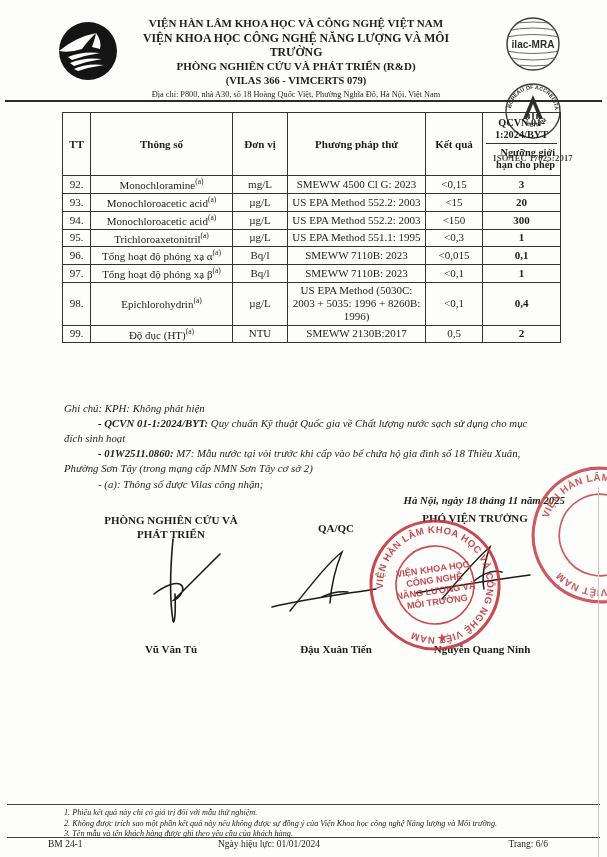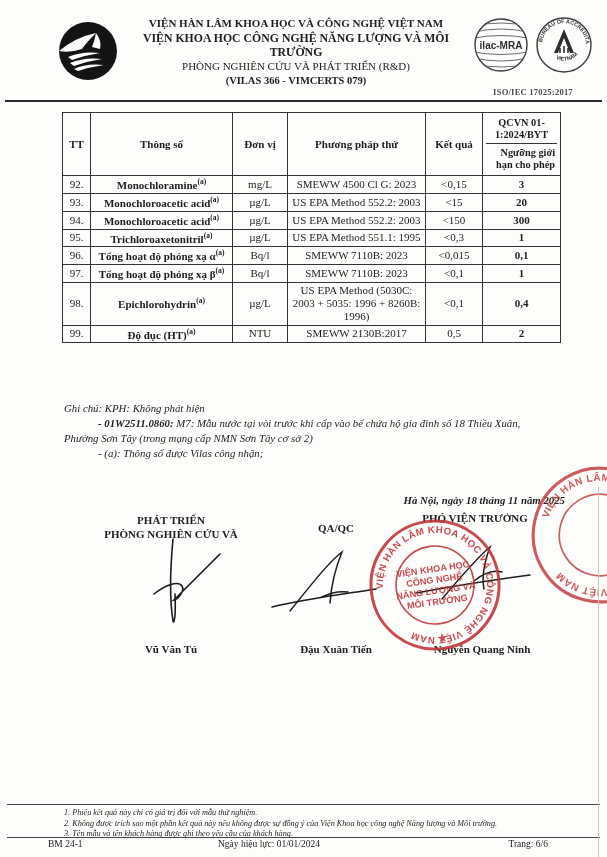--- a/index.html
+++ b/index.html
@@ -5,33 +5,33 @@
   html,body{margin:0;padding:0;}
   body{
     width:607px;height:857px;position:relative;overflow:hidden;
     background:#fdfdfb;font-family:"Liberation Serif","DejaVu Serif",serif;color:#1d1d1d;
   }
   
   .logo-env{position:absolute;left:56px;top:19px;width:64px;height:64px;}
   .head-center{position:absolute;left:122px;top:17px;width:348px;text-align:center;line-height:1.25;}
   .org1{font-size:11px;font-weight:bold;}
   .org2{font-size:11.8px;font-weight:bold;}
-  .dept{font-size:11px;font-weight:normal;}
+  .dept{font-size:11px;font-weight:bold;}
   .certs{font-size:10.5px;font-weight:bold;}
   .addr{font-size:8.3px;margin-top:3px;}
   .phone-row{display:flex;justify-content:space-between;font-size:8.3px;padding:0 14px 0 28px;}
   .head-right{position:absolute;left:466px;top:15px;width:134px;text-align:center;}
-  .head-logos{display:flex;justify-content:center;gap:4px;align-items:center;}
+  .head-logos{display:flex;justify-content:center;gap:4px;align-items:center;flex-direction:column;}
   .iso{font-size:8.6px;font-weight:bold;color:#4a4a4a;margin-top:8px;letter-spacing:.2px;}
   .head-rule{position:absolute;top:100px;left:5px;right:5px;height:2px;background:#2b2b2b;}
   
   table.results{position:absolute;top:112px;left:62px;width:498px;border-collapse:collapse;table-layout:fixed;font-size:11px;}
   table.results th,table.results td{border:1px solid #333;padding:1px 3px;text-align:center;vertical-align:middle;}
   table.results th{font-weight:bold;font-size:11px;}
-  td.param{text-align:left;padding-left:6px;font-weight:bold;}
+  td.param{text-align:left;padding-left:6px;}
   td.limit{font-weight:bold;}
   th.qcvn-cell{padding:0;}
   .qcvn-top{min-height:27px;border-bottom:1px solid #333;display:flex;align-items:center;justify-content:center;font-size:10.3px;line-height:1.15;padding:1px 2px;}
   .qcvn-bot{min-height:28px;display:flex;align-items:center;justify-content:center;font-size:10.3px;line-height:1.15;padding:1px 2px;text-align:right;}
   tr.hdr th{height:54px;}
   td{line-height:1.2;}
   sup{font-size:7.5px;}
   
   .notes{position:absolute;top:401px;left:64px;width:478px;font-style:italic;font-size:10.8px;line-height:1.4;}
   .notes p{margin:0;}
@@ -76,20 +76,21 @@
     <path d="M14 44 Q28 38 46 40 Q32 42 18 47 Z" fill="#fdfdfb"></path>
     <path d="M18 50 Q30 44 48 46 Q34 48 22 52 Z" fill="#fdfdfb"></path>
   </svg>
 </div>
 
 <div class="head-center">
   <div class="org1">VIỆN HÀN LÂM KHOA HỌC VÀ CÔNG NGHỆ VIỆT NAM</div>
   <div class="org2">VIỆN KHOA HỌC CÔNG NGHỆ NĂNG LƯỢNG VÀ MÔI TRƯỜNG</div>
   <div class="dept">PHÒNG NGHIÊN CỨU VÀ PHÁT TRIỂN (R&amp;D)</div>
   <div class="certs">(VILAS 366 - VIMCERTS 079)</div>
+  <div class="addr">Địa chỉ: P800, nhà A30, số 18 Hoàng Quốc Việt, Phường Nghĩa Đô, Hà Nội, Việt Nam</div>
 </div>
 
 <div class="head-right">
   <div class="head-logos">
     <span>
       <svg width="58" height="58" viewBox="0 0 58 58">
         <defs>
             <clipPath id="ilacClip">
               <circle cx="29" cy="29" r="26"></circle>
             </clipPath>
@@ -220,29 +221,30 @@
         <td>NTU</td>
         <td>SMEWW 2130B:2017</td>
         <td>0,5</td>
         <td class="limit">2</td>
       </tr>
     </tbody>
 </table>
 
 <div class="notes">
   <p>Ghi chú: KPH: Không phát hiện</p>
+  <p class="ind"><span class="lead">- QCVN 01-1:2024/BYT:</span><span> Quy chuẩn Kỹ thuật Quốc gia về Chất lượng nước sạch sử dụng cho mục đích sinh hoạt</span></p>
   <p class="ind"><span class="lead">- 01W2511.0860:</span><span> M7: Mẫu nước tại vòi trước khi cấp vào bể chứa hộ gia đình số 18 Thiều Xuân, Phường Sơn Tây (trong mạng cấp NMN Sơn Tây cơ sở 2)</span></p>
   <p class="ind">- (a): Thông số được Vilas công nhận;</p>
 </div>
 
 <div class="date-line">Hà Nội, ngày 18 tháng 11 năm 2025</div>
 
 <div class="sign-title st-left">
+  <div>PHÒNG NGHIÊN CỨU VÀ</div>
   <div>PHÁT TRIỂN</div>
-  <div>PHÒNG NGHIÊN CỨU VÀ</div>
 </div>
 <div class="sign-title st-mid">QA/QC</div>
 <div class="sign-title st-right">
   <div>PHÓ VIỆN TRƯỞNG</div>
 </div>
 
 <svg class="sig-svg sig1" width="96" height="92" viewBox="0 0 96 92">
   <g fill="none" stroke="#1b1b1b" stroke-width="1.6" stroke-linecap="round">
     <path d="M37 3 C34 35 34 66 37 85 C38 89 40 80 39 58"></path>
     <path d="M18 58 C28 50 42 44 46 50 C49 55 42 63 38 64 C50 52 68 34 84 18"></path>

